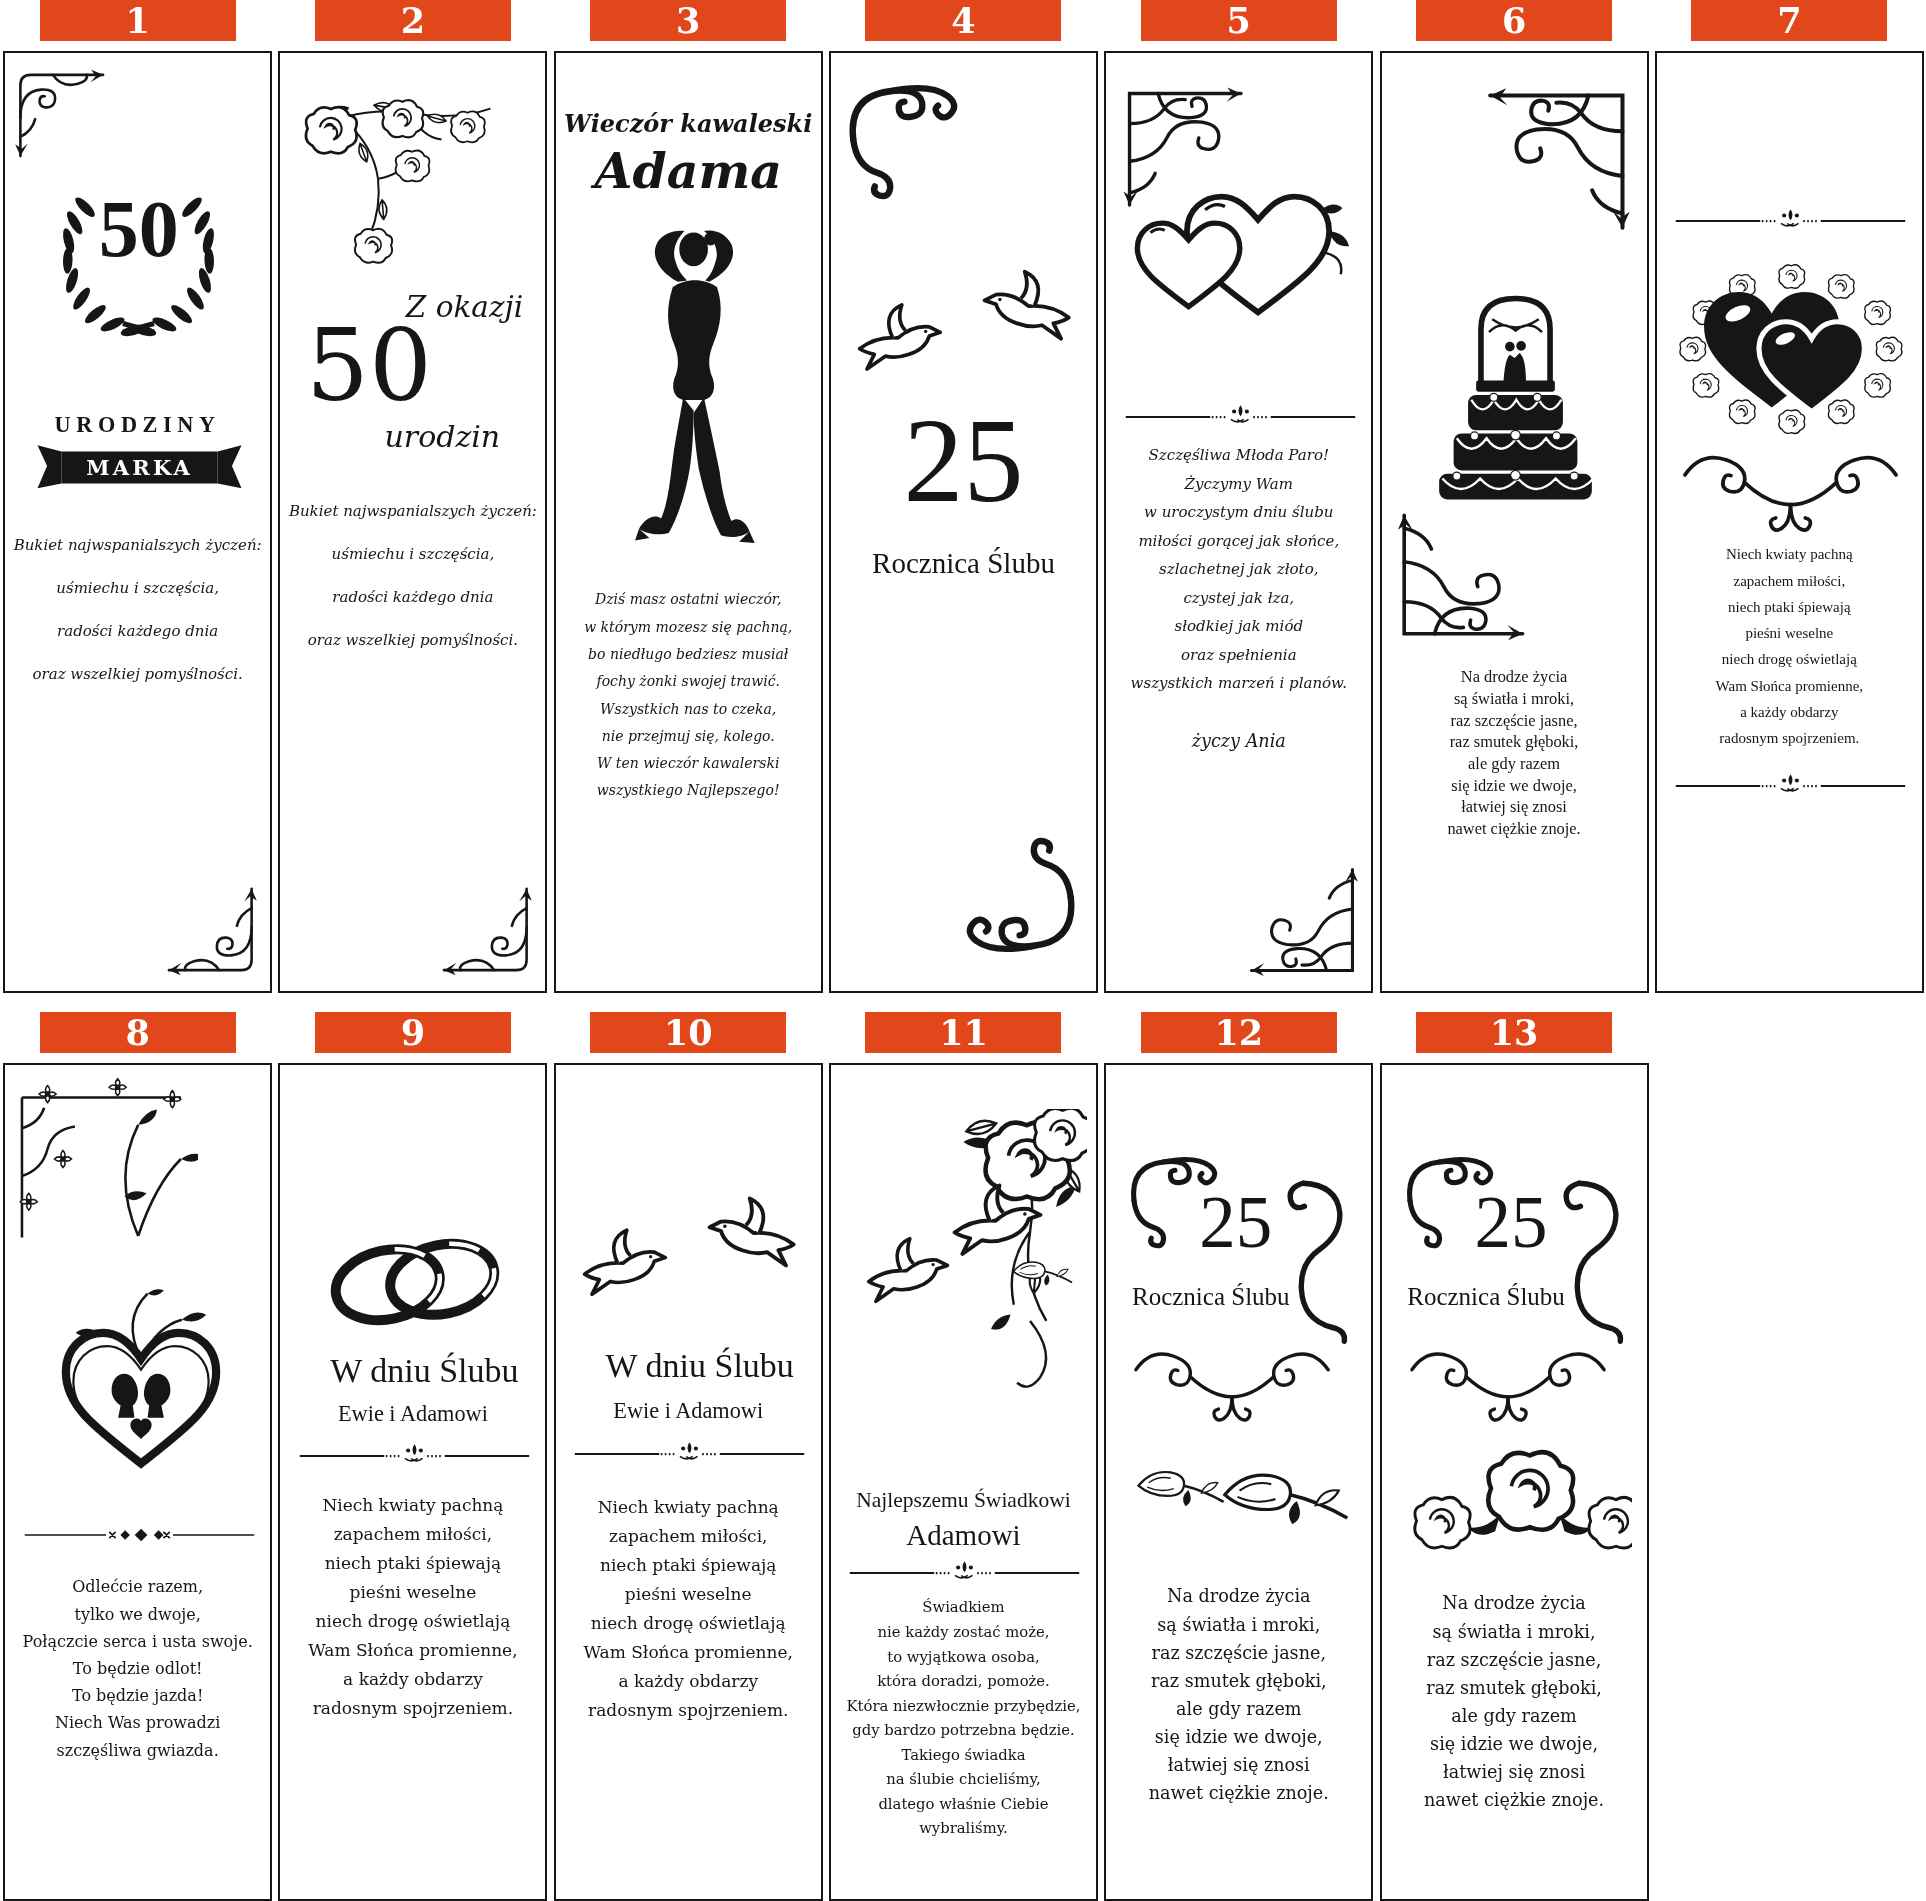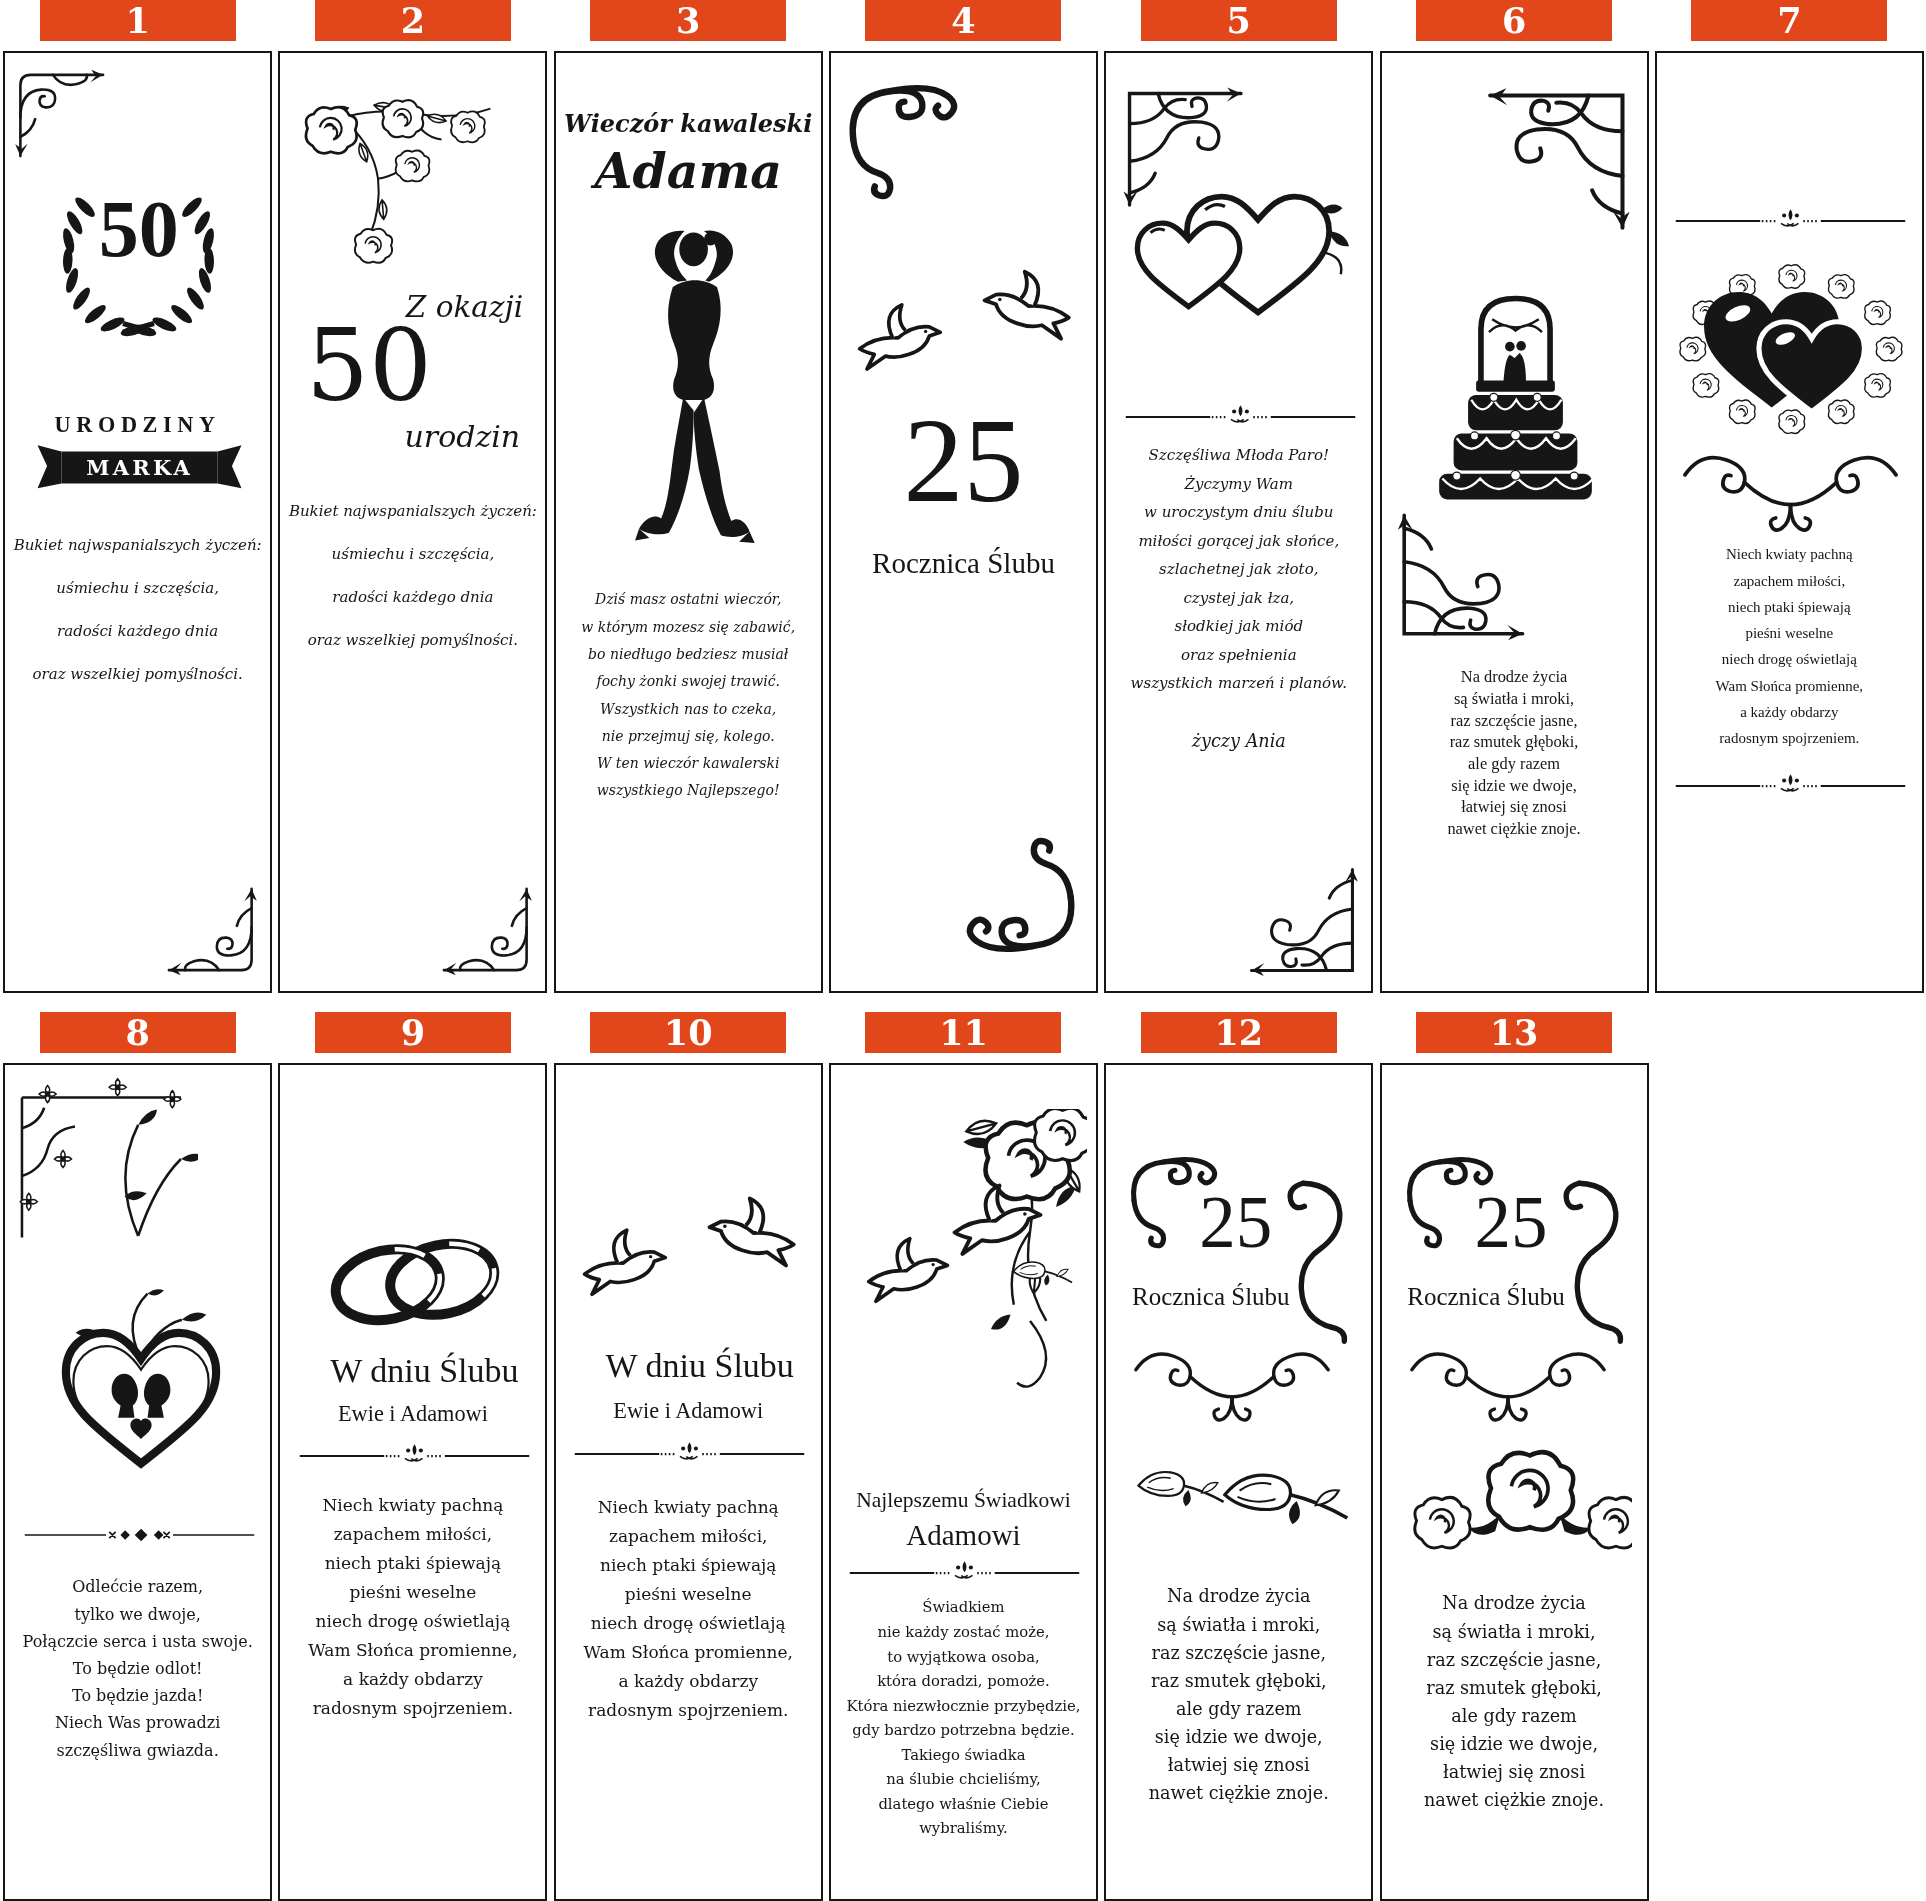--- a/index.html
+++ b/index.html
@@ -404,21 +404,21 @@
   <div class="cell">
    <div class="hdr">
           <span class="hn">2</span>
         </div>
    <div class="card">
      <svg class="abs" style="left:17.6px;top:41px;width:204px;height:171px" viewBox="0 0 250 210">
             <use href="#rosecorner"></use>
           </svg>
      <div class="abs zokazji" style="top:240px;right:22.3px">Z okazji</div>
      <div class="abs big50b" style="top:263px;left:25.5px">50</div>
-     <div class="abs urodzin" style="top:369px;left:124px">urodzin</div>
+     <div class="abs urodzin" style="top:369px;left:104px">urodzin</div>
      <div class="poem pm1" style="top:437px">
             <div class="pl">Bukiet najwspanialszych życzeń:</div>
             <div class="pl">uśmiechu i szczęścia,</div>
             <div class="pl">radości każdego dnia</div>
             <div class="pl">oraz wszelkiej pomyślności.</div>
           </div>
      <svg class="abs rot180" style="right:11.2px;bottom:12.8px;width:96px;height:96px" viewBox="0 0 130 130">
             <use href="#cor-vine"></use>
           </svg>
    </div>
@@ -429,21 +429,21 @@
           <span class="hn">3</span>
         </div>
    <div class="card">
      <div class="ctr script-sm" style="top:59px">Wieczór kawaleski</div>
      <div class="ctr script-lg" style="top:94px">Adama</div>
      <svg class="abs" style="left:57px;top:168px;width:156px;height:340px" viewBox="0 0 120 260">
             <use href="#woman"></use>
           </svg>
      <div class="poem pm3" style="top:533px">
             <div class="pl">Dziś masz ostatni wieczór,</div>
-            <div class="pl">w którym mozesz się zabawić,</div>
+            <div class="pl">w którym mozesz się pachną,</div>
             <div class="pl">bo niedługo bedziesz musiał</div>
             <div class="pl">fochy żonki swojej trawić.</div>
             <div class="pl">Wszystkich nas to czeka,</div>
             <div class="pl">nie przejmuj się, kolego.</div>
             <div class="pl">W ten wieczór kawalerski</div>
             <div class="pl">wszystkiego Najlepszego!</div>
           </div>
    </div>
   </div>
 

